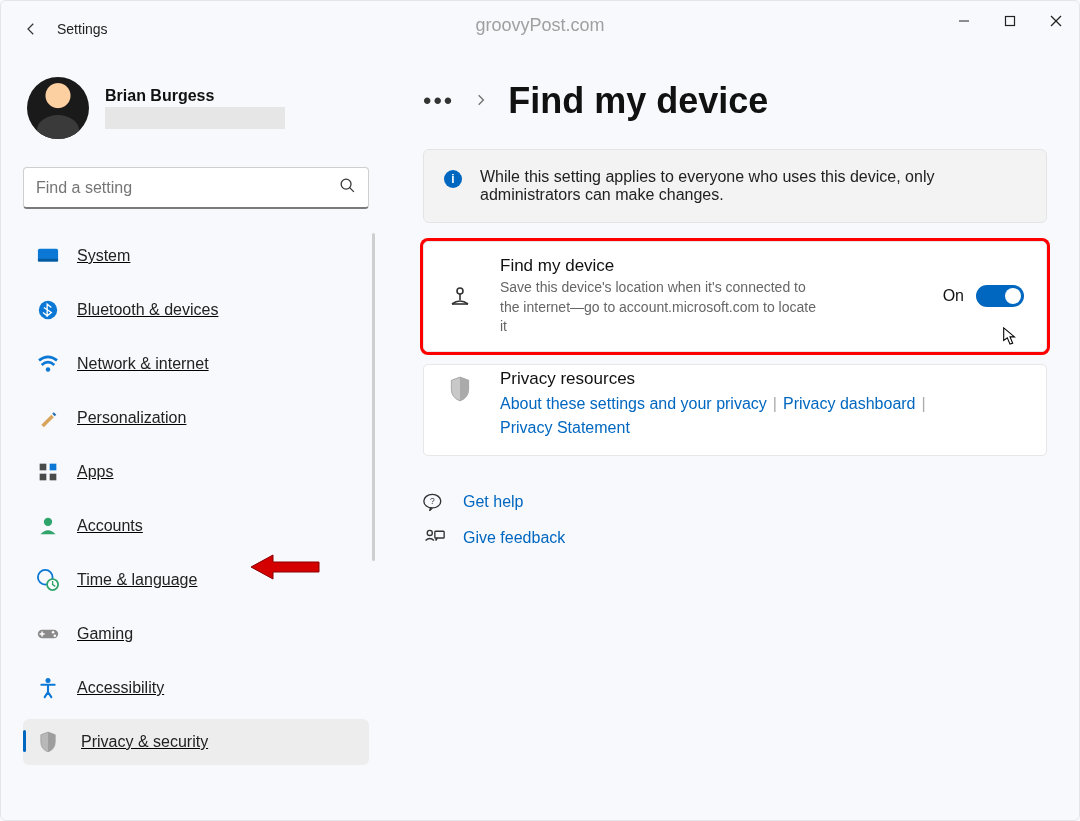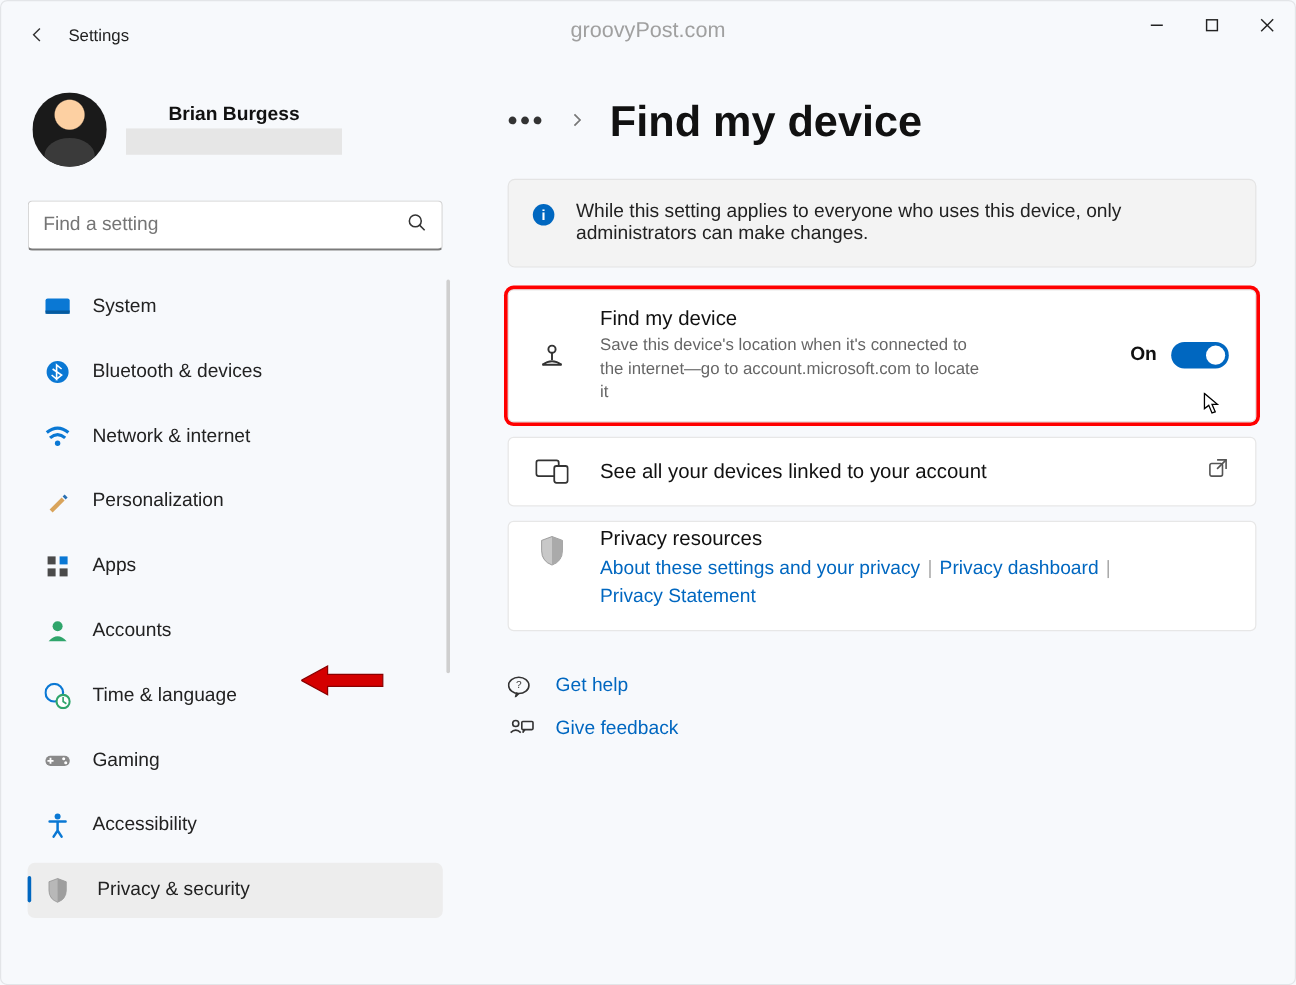--- a/index.html
+++ b/index.html
@@ -68,21 +68,20 @@
     padding: 8px 32px 0 32px;
     overflow: visible;
   }
 
   
   .user {
     display: flex;
     align-items: center;
     gap: 16px;
     padding: 12px 4px 28px 4px;
-    text-align: center;
   }
   .avatar {
     width: 62px; height: 62px;
     border-radius: 50%;
     background: radial-gradient(circle at 50% 30%, #fdd0a2 0 12px, transparent 13px),
                 linear-gradient(#1a1a1a,#1a1a1a);
     position: relative;
     overflow:hidden;
   }
   .avatar::after{
@@ -119,20 +118,21 @@
     font-size: 16px;
     color: #6d28d9;
     background: transparent;
   }
   .search .sicon { color:#333; }
 
   
   .nav {
     margin-top: 24px;
     position: relative;
+    text-decoration: underline;
   }
   .nav-scroll-indicator{
     position:absolute;
     right:-6px;
     top:0;
     width:3px;
     height:328px;
     background:#cfcfcf;
     border-radius:2px;
   }
@@ -233,21 +233,21 @@
     width:28px;height:28px;
     display:flex;align-items:center;justify-content:center;
     color:#333;
     flex-shrink:0;
   }
   .card-body{ flex:1; }
   .card-title{ font-size:17px; color:#111; }
   .card-sub{ font-size:14px; color:#666; margin-top:2px; line-height:1.4; }
   .card-sub .info-dot{ display:inline-flex; width:15px;height:15px;font-size:10px;margin-right:6px;vertical-align:middle;margin-top:0;}
   .toggle-wrap{ display:flex; align-items:center; gap:12px; }
-  .toggle-label{ font-size:16px; color:#111;font-weight:bold; }
+  .toggle-label{ font-size:16px; color:#111; }
   .toggle{
     width:48px;height:22px;border-radius:12px;
     background:#0067c0;
     position:relative;
     cursor:pointer;
   }
   .toggle::after{
     content:"";
     position:absolute;
     right:3px; top:3px;
@@ -465,38 +465,20 @@
       </div>
       <div class="toggle-wrap">
         <span class="toggle-label">On</span>
         <div class="toggle"></div>
       </div>
       <svg class="cursor-ann" style="right:28px;bottom:6px;" width="16" height="18" viewBox="0 0 16 20">
           <path d="M1 1 L1 15 L5 12 L8 19 L11 18 L8 11 L13 11 Z" fill="#fff" stroke="#000" stroke-width="1.2"></path>
         </svg>
     </div>
 
-    <div class="card">
-      <span class="card-icon">
-        <svg width="28" height="22" viewBox="0 0 30 22" fill="none" stroke="#333" stroke-width="1.6">
-            <rect x="1" y="1" width="20" height="14" rx="2"></rect>
-            <rect x="17" y="6" width="12" height="15" rx="2" fill="#fff"></rect>
-          </svg>
-      </span>
-      <div class="card-body">
-        <div class="card-title">See all your devices linked to your account</div>
-      </div>
-      <span class="ext-icon">
-        <svg width="18" height="18" viewBox="0 0 24 24" fill="none" stroke="currentColor" stroke-width="1.8">
-            <rect x="3" y="7" width="14" height="14" rx="2"></rect>
-            <path d="M11 3h10v10"></path>
-            <path d="M21 3L11 13"></path>
-          </svg>
-      </span>
-    </div>
 
 
     <div class="card" style="align-items:flex-start; padding-top:4px; padding-bottom:18px;">
       <span class="card-icon" style="margin-top:6px;">
         <svg width="22" height="26" viewBox="0 0 20 24">
             <path d="M10 1 L18 4 V12 Q18 20 10 23 Q2 20 2 12 V4 Z" fill="#c8c8c8" stroke="#888" stroke-width="0.6"></path>
             <path d="M10 1 L18 4 V12 Q18 20 10 23 V1" fill="#aaa"></path>
           </svg>
       </span>
       <div class="card-body links">

